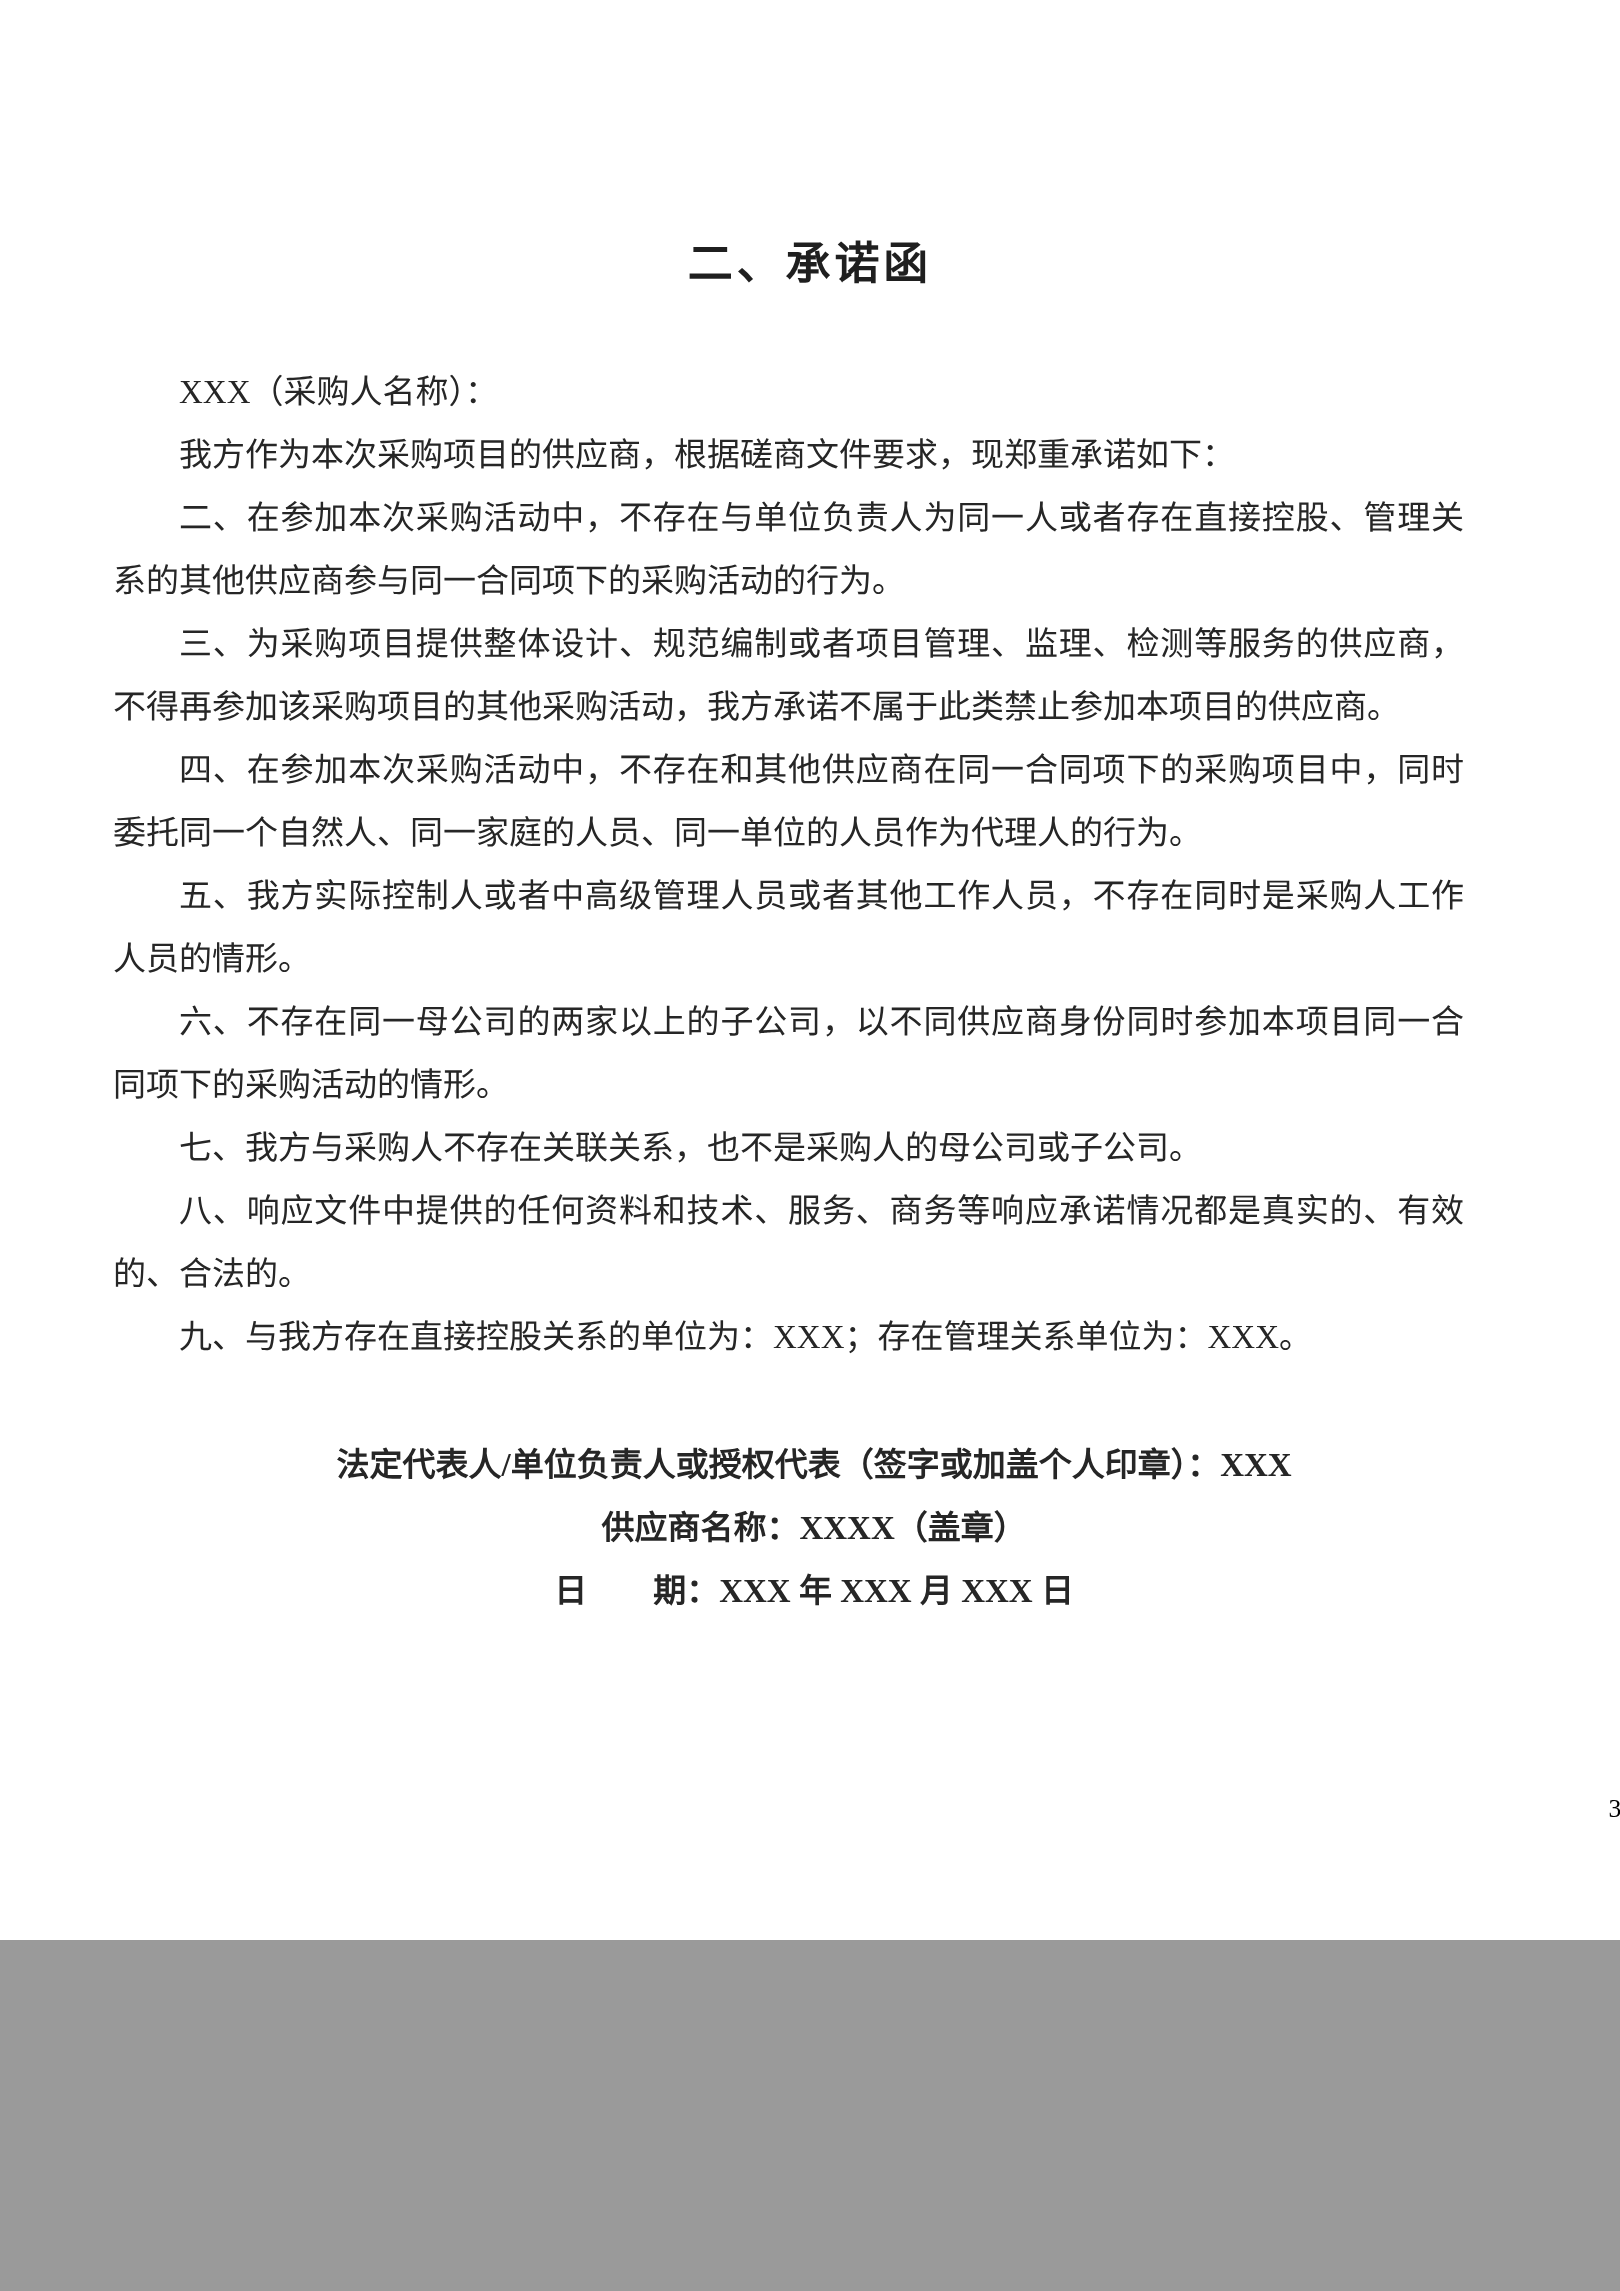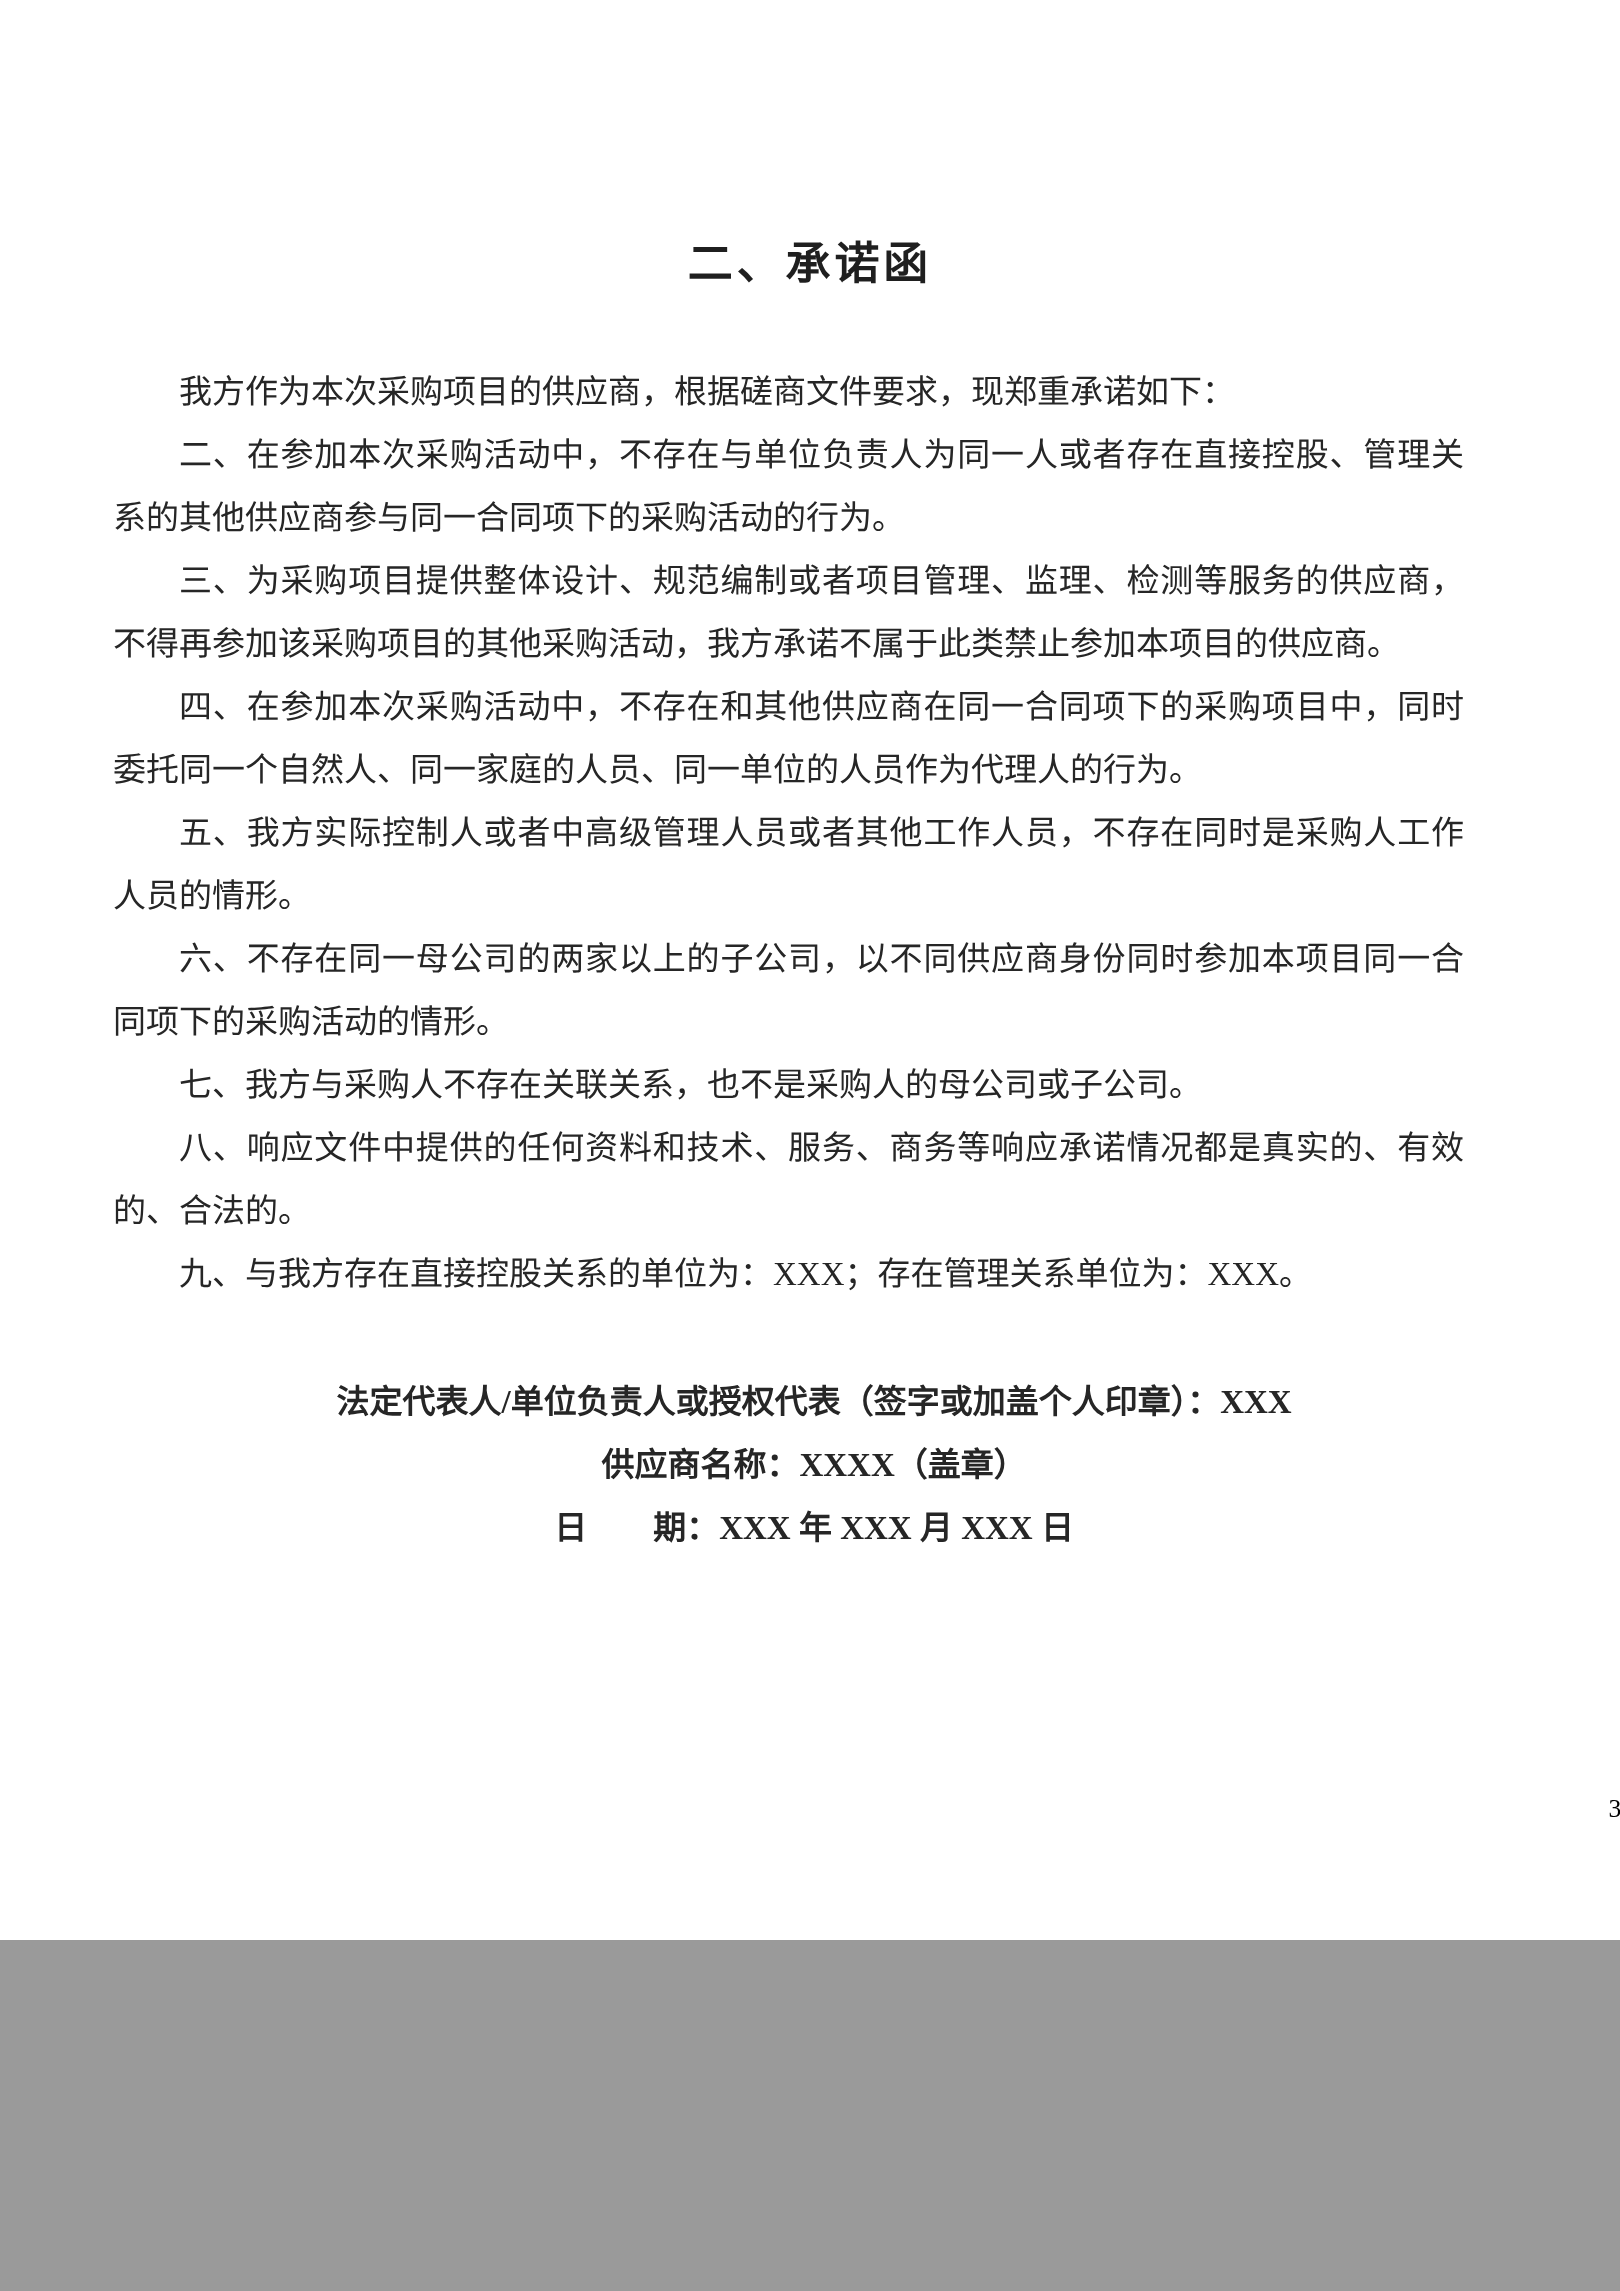--- a/index.html
+++ b/index.html
@@ -74,20 +74,21 @@
   }
 </style>
 </head>
 <body>
 
 <div class="page">
 
   <div class="doc-title">二、承诺函</div>
 
   <div class="content">
+    <p>XXX（采购人名称）：</p>
     <p>我方作为本次采购项目的供应商，根据磋商文件要求，现郑重承诺如下：</p>
     <p>二、在参加本次采购活动中，不存在与单位负责人为同一人或者存在直接控股、管理关系的其他供应商参与同一合同项下的采购活动的行为。</p>
     <p>三、为采购项目提供整体设计、规范编制或者项目管理、监理、检测等服务的供应商，不得再参加该采购项目的其他采购活动，我方承诺不属于此类禁止参加本项目的供应商。</p>
     <p>四、在参加本次采购活动中，不存在和其他供应商在同一合同项下的采购项目中，同时委托同一个自然人、同一家庭的人员、同一单位的人员作为代理人的行为。</p>
     <p>五、我方实际控制人或者中高级管理人员或者其他工作人员，不存在同时是采购人工作人员的情形。</p>
     <p>六、不存在同一母公司的两家以上的子公司，以不同供应商身份同时参加本项目同一合同项下的采购活动的情形。</p>
     <p>七、我方与采购人不存在关联关系，也不是采购人的母公司或子公司。</p>
     <p>八、响应文件中提供的任何资料和技术、服务、商务等响应承诺情况都是真实的、有效的、合法的。</p>
     <p>九、与我方存在直接控股关系的单位为：XXX；存在管理关系单位为：XXX。</p>
 

